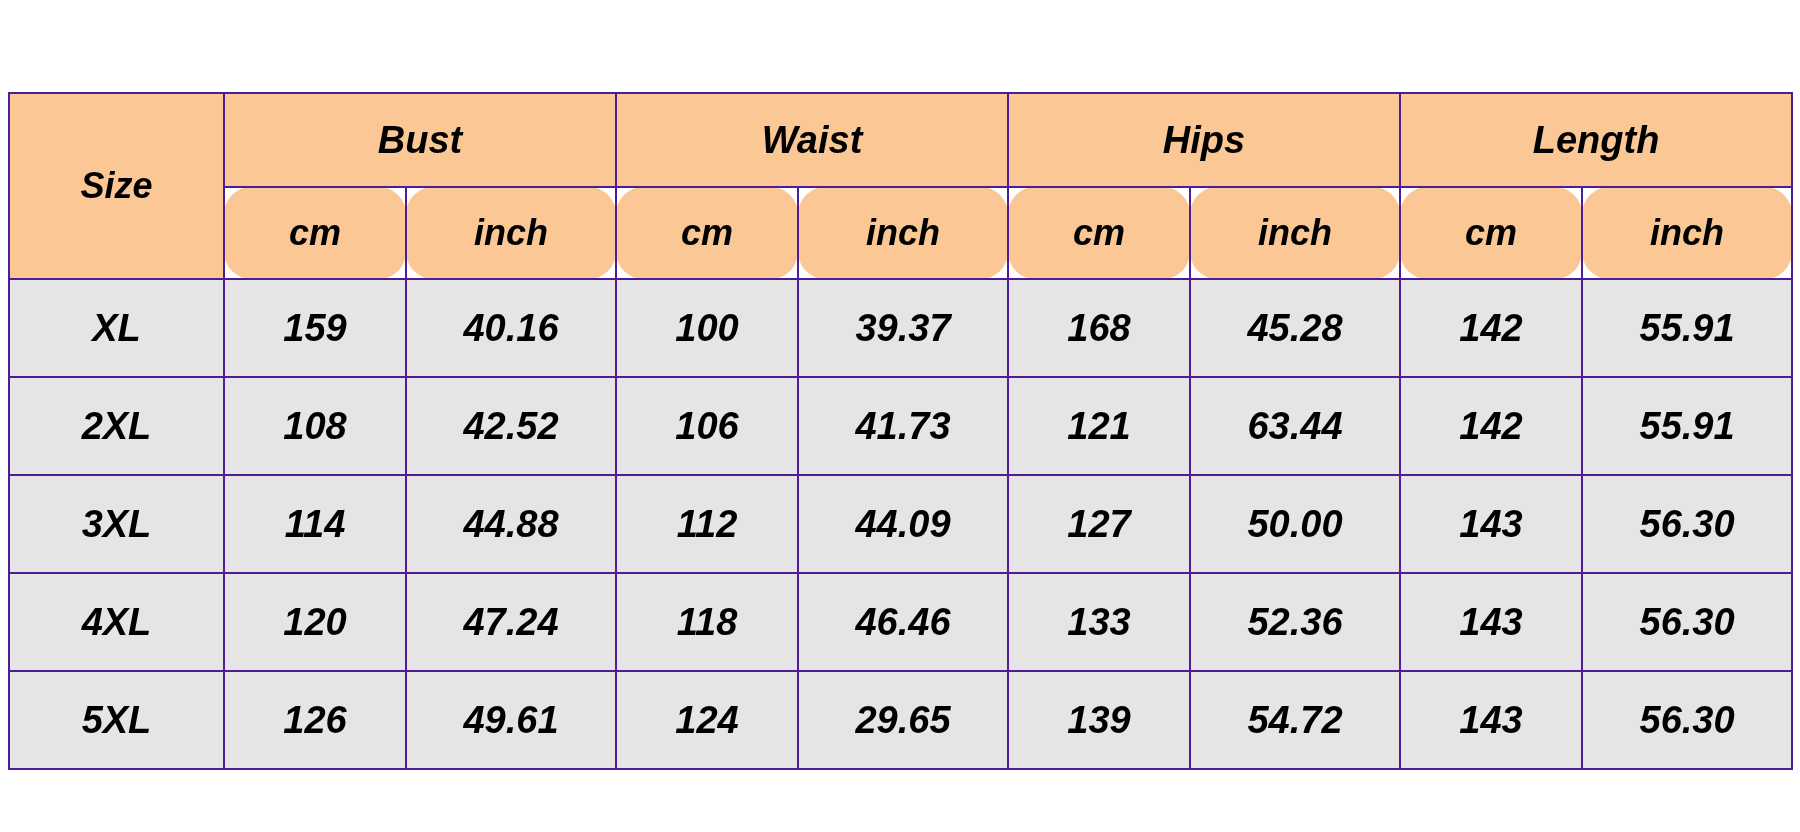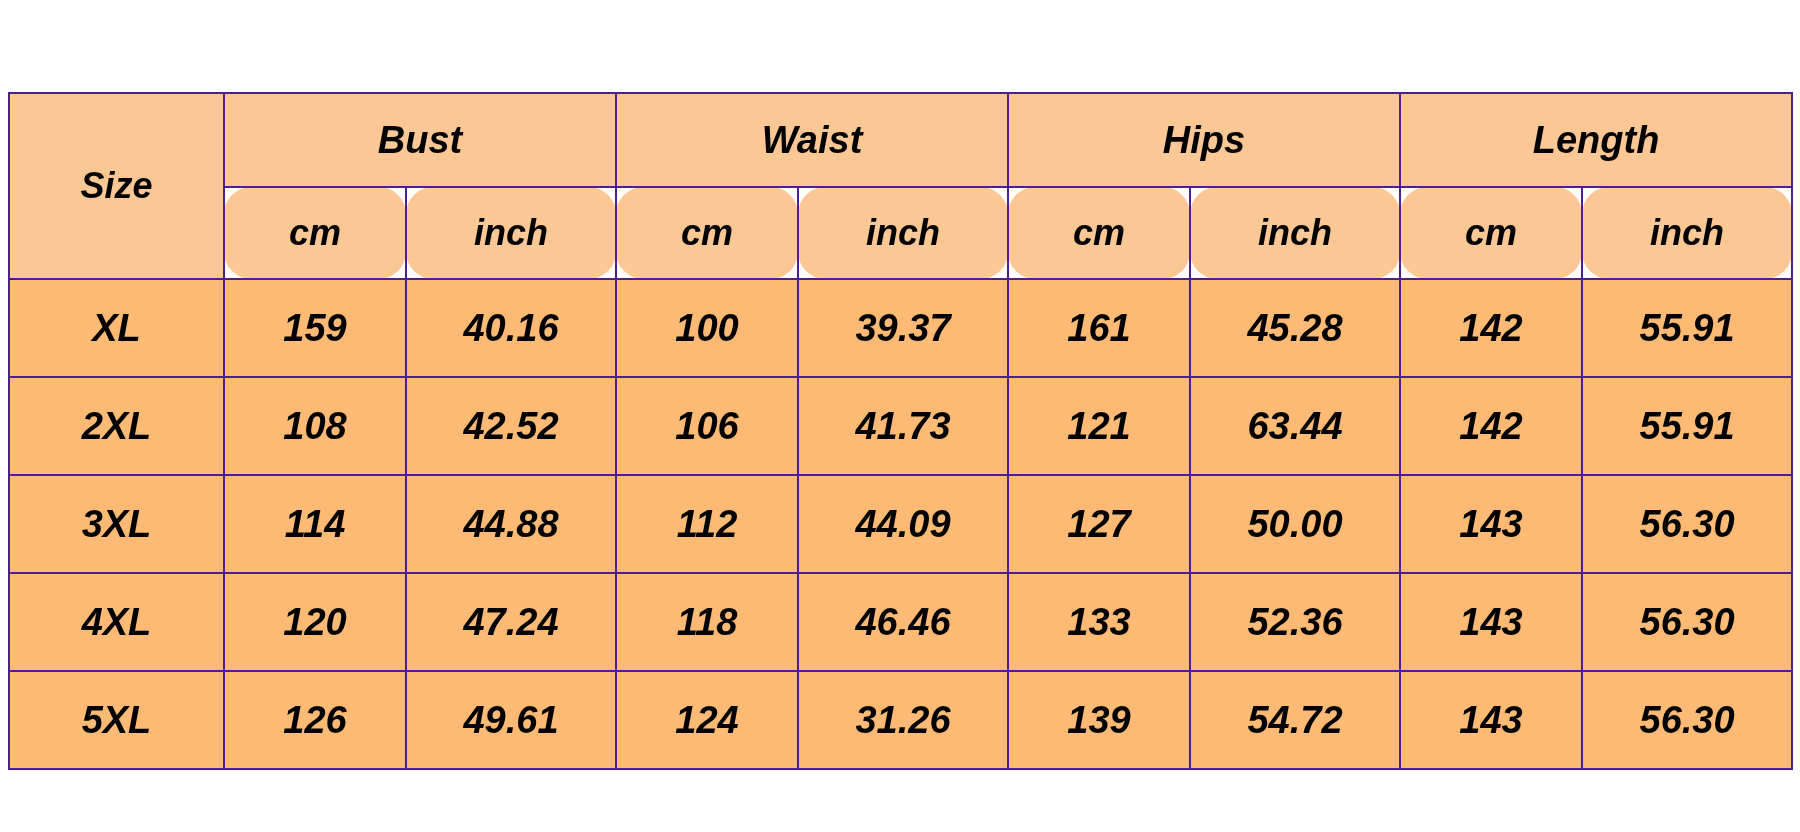--- a/index.html
+++ b/index.html
@@ -63,21 +63,21 @@
 
   .hdr-size {
     font-size: 36px;
     margin-top: 32px;
   }
 
   
   tbody td {
     height: 96px;
     font-size: 38px;
-    background: #fdba74;
+    background: #e5e5e5;
   }
 
   td.size-cell {
     font-size: 38px;
   }
 
   
   col.c-size  { width: 215px; }
   col.c-cm    { width: 182px; }
   col.c-inch  { width: 210px; }
@@ -118,21 +118,21 @@
           <th class="hdr hdr-unit">inch</th>
         </tr>
       </thead>
       <tbody>
         <tr>
           <td class="size-cell">XL</td>
           <td>159</td>
           <td>40.16</td>
           <td>100</td>
           <td>39.37</td>
-          <td>161</td>
+          <td>168</td>
           <td>45.28</td>
           <td>142</td>
           <td>55.91</td>
         </tr>
         <tr>
           <td class="size-cell">2XL</td>
           <td>108</td>
           <td>42.52</td>
           <td>106</td>
           <td>41.73</td>
@@ -161,21 +161,21 @@
           <td>133</td>
           <td>52.36</td>
           <td>143</td>
           <td>56.30</td>
         </tr>
         <tr>
           <td class="size-cell">5XL</td>
           <td>126</td>
           <td>49.61</td>
           <td>124</td>
-          <td>31.26</td>
+          <td>29.65</td>
           <td>139</td>
           <td>54.72</td>
           <td>143</td>
           <td>56.30</td>
         </tr>
       </tbody>
     </table>
   </div>
 </div>
 

